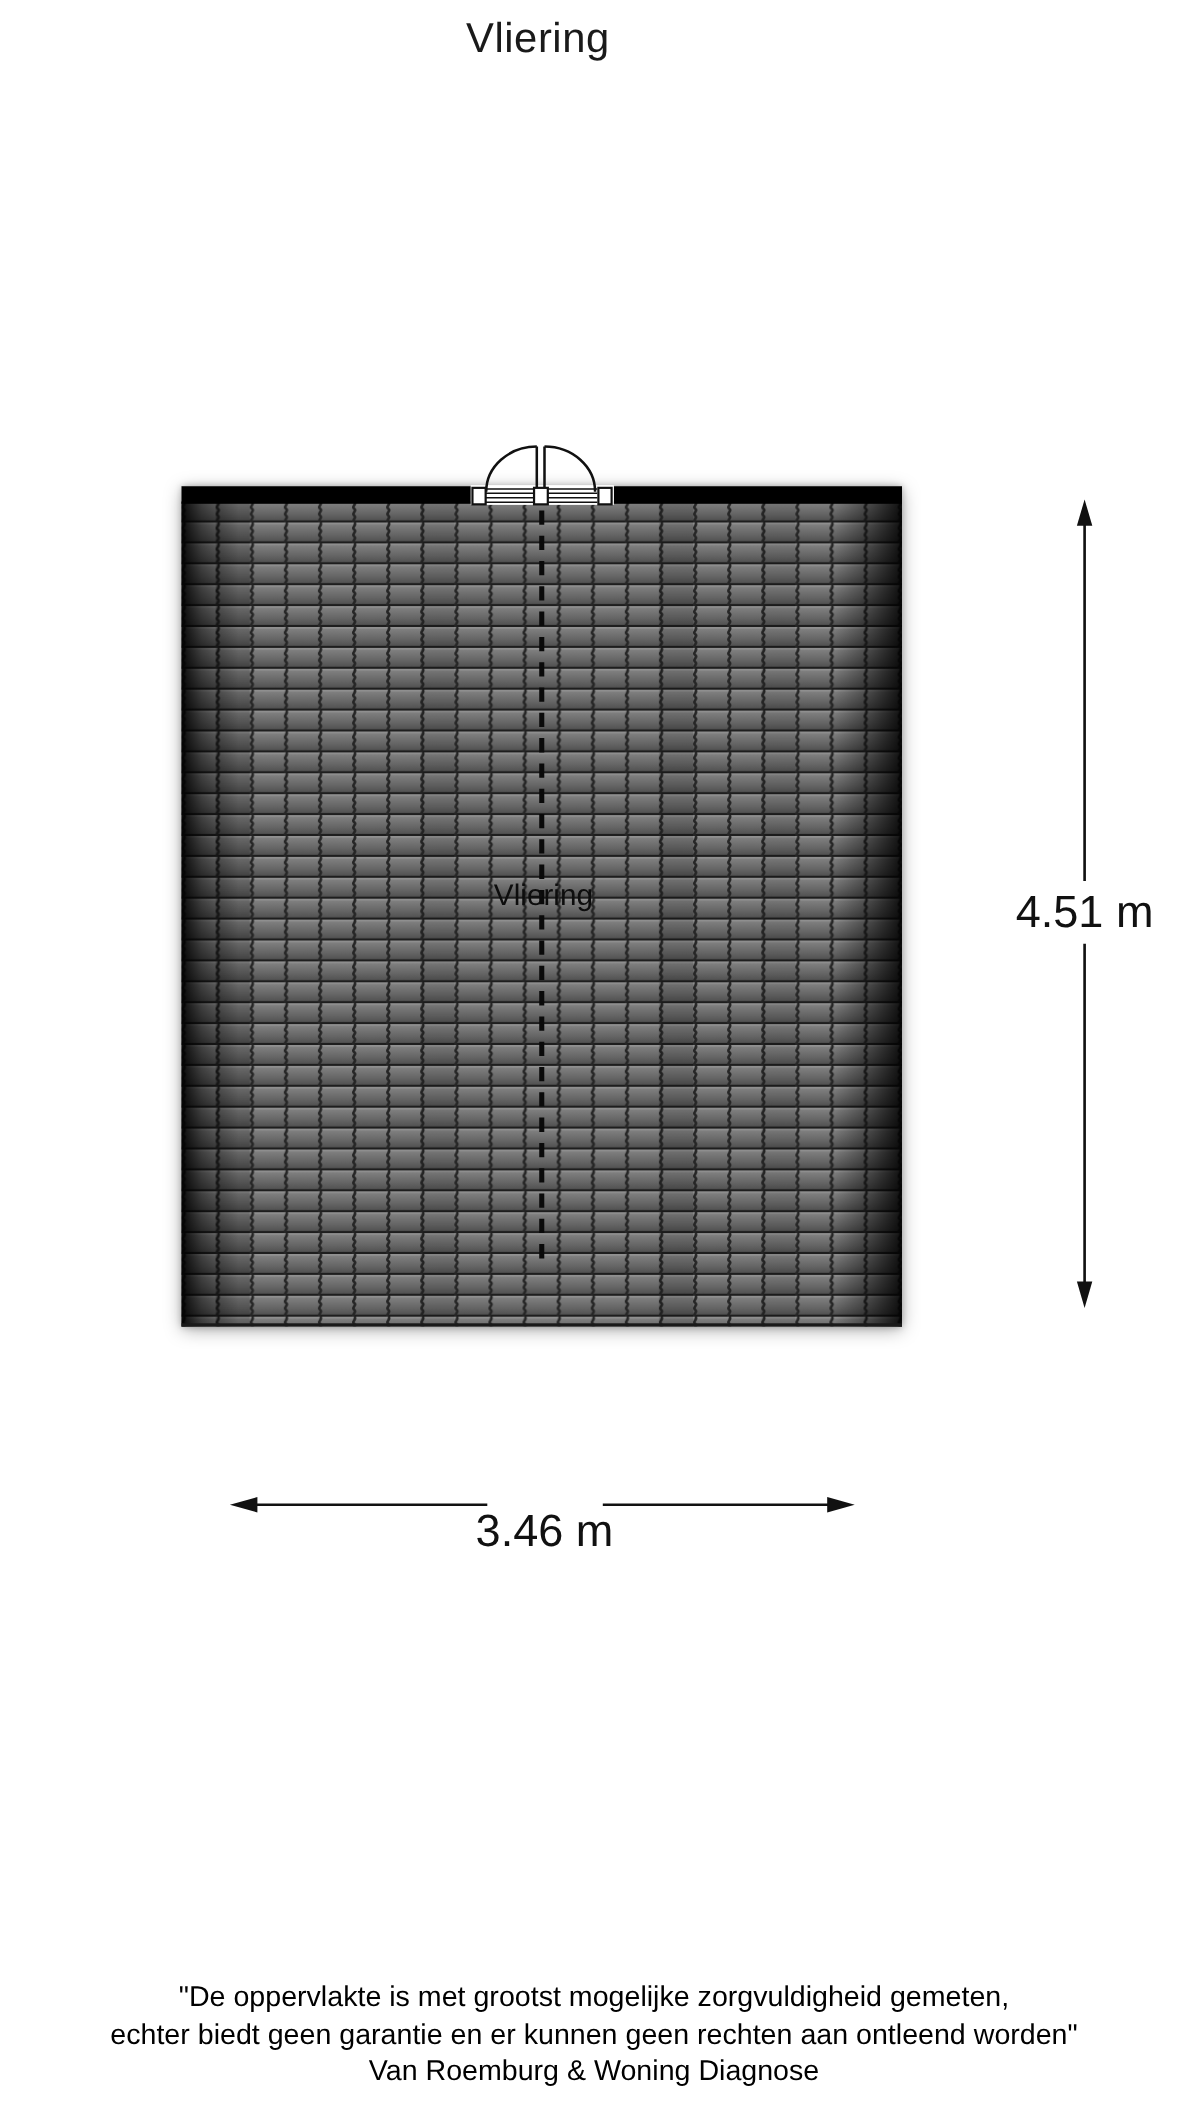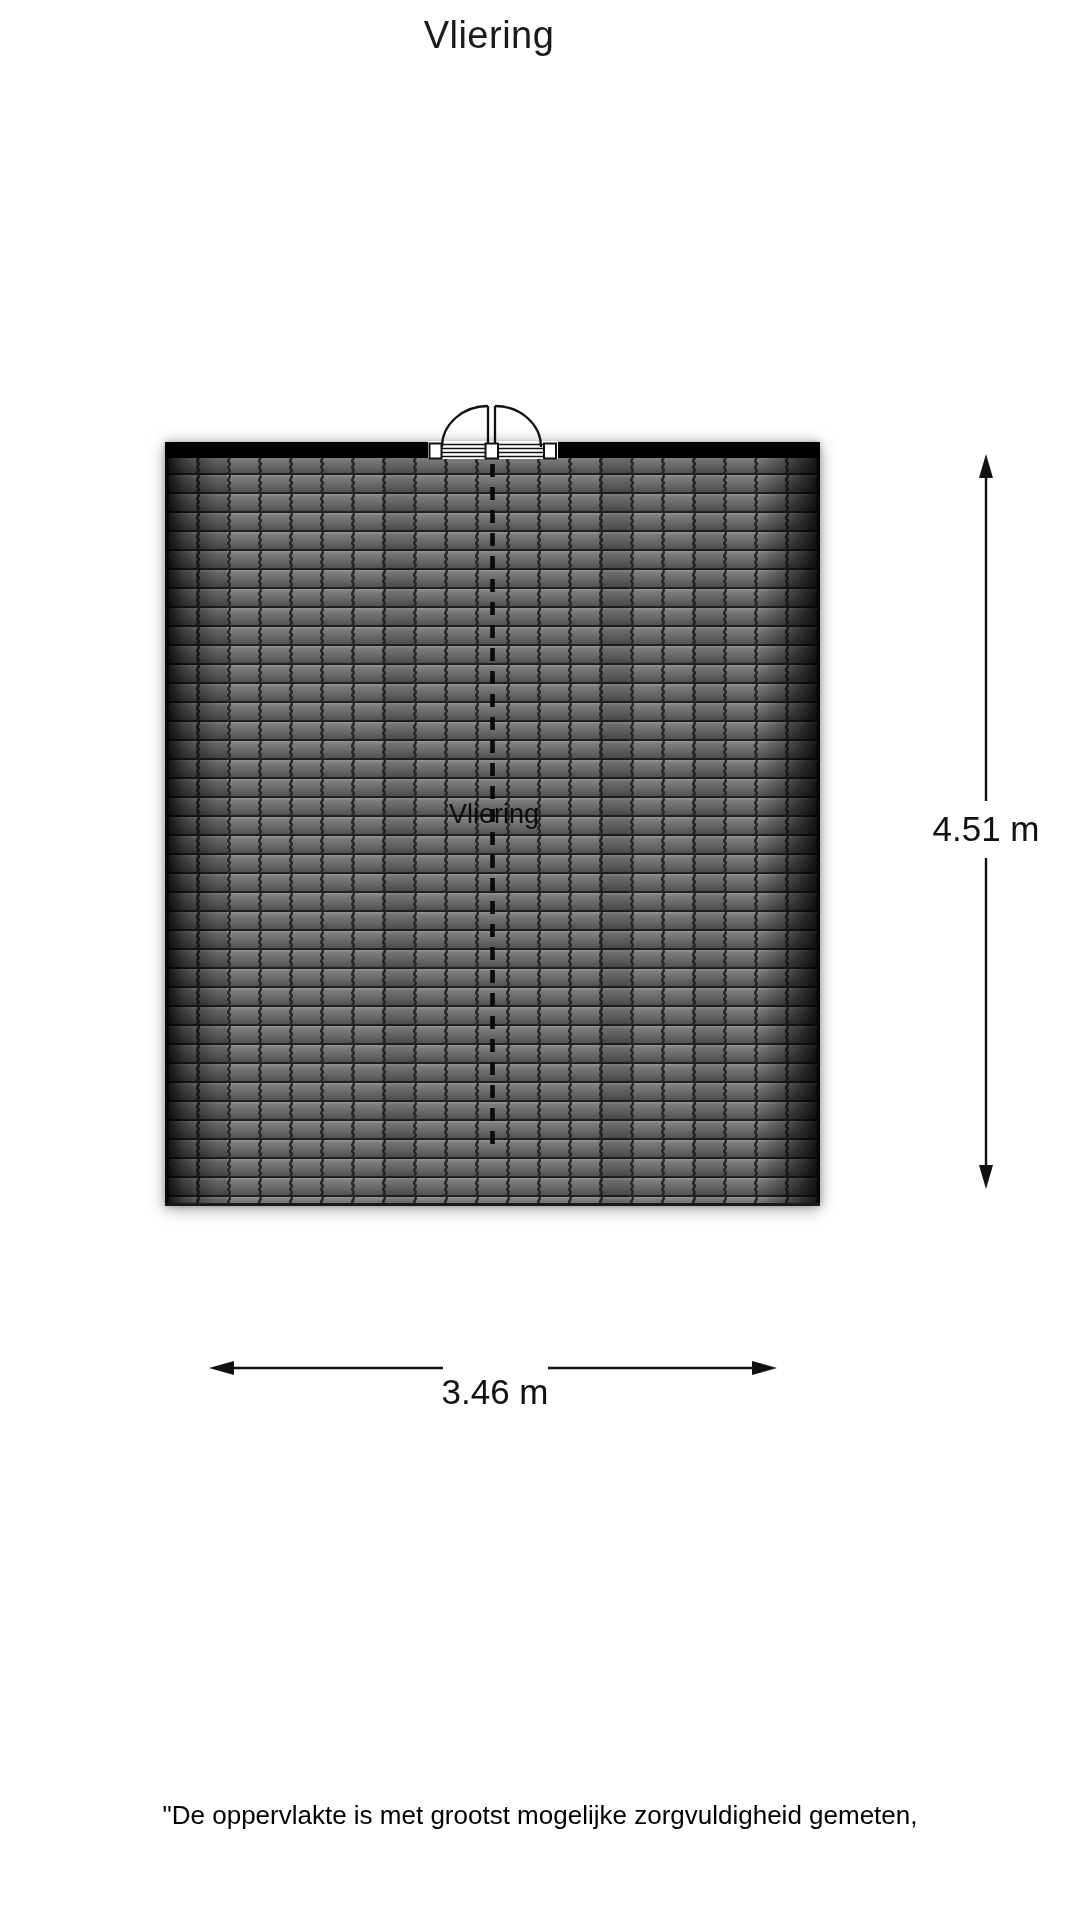--- a/index.html
+++ b/index.html
@@ -16,21 +16,21 @@
   #room-shadow {
     left: 165px; top: 442px; width: 655px; height: 764px;
     box-shadow: 0 3px 16px rgba(0,0,0,0.35), 0 0 6px rgba(0,0,0,0.25);
   }
   #plan-svg { left: 0; top: 0; width: 1080px; height: 1920px; }
   #room-label {
     left: 494px; top: 814px; transform: translate(-50%,-50%);
     font-size: 27px; color: #0d0d0d; white-space: nowrap;
   }
   .dim-label {
-    font-size: 35px; color: #111111; white-space: nowrap;
+    font-size: 41px; color: #111111; white-space: nowrap;
     transform: translate(-50%,-50%);
   }
   #height-dim-label { left: 986px; top: 829px; }
   #width-dim-label  { left: 495px; top: 1392px; }
   #footer {
     left: 0; top: 1799px; width: 1080px; text-align: center;
     font-size: 26px; line-height: 33.5px; color: #000000;
   }
 </style>
 </head>
@@ -127,13 +127,15 @@
 <div class="abs" id="page-title">Vliering</div>
 
 <div class="abs" id="room-label">Vliering</div>
 
 <div class="abs dim-label" id="height-dim-label">4.51 m</div>
 
 <div class="abs dim-label" id="width-dim-label">3.46 m</div>
 
 <div class="abs" id="footer">
   <div>"De oppervlakte is met grootst mogelijke zorgvuldigheid gemeten,</div>
+  <div>echter biedt geen garantie en er kunnen geen rechten aan ontleend worden"</div>
+  <div>Van Roemburg &amp; Woning Diagnose</div>
 </div>
 
 </body></html>

